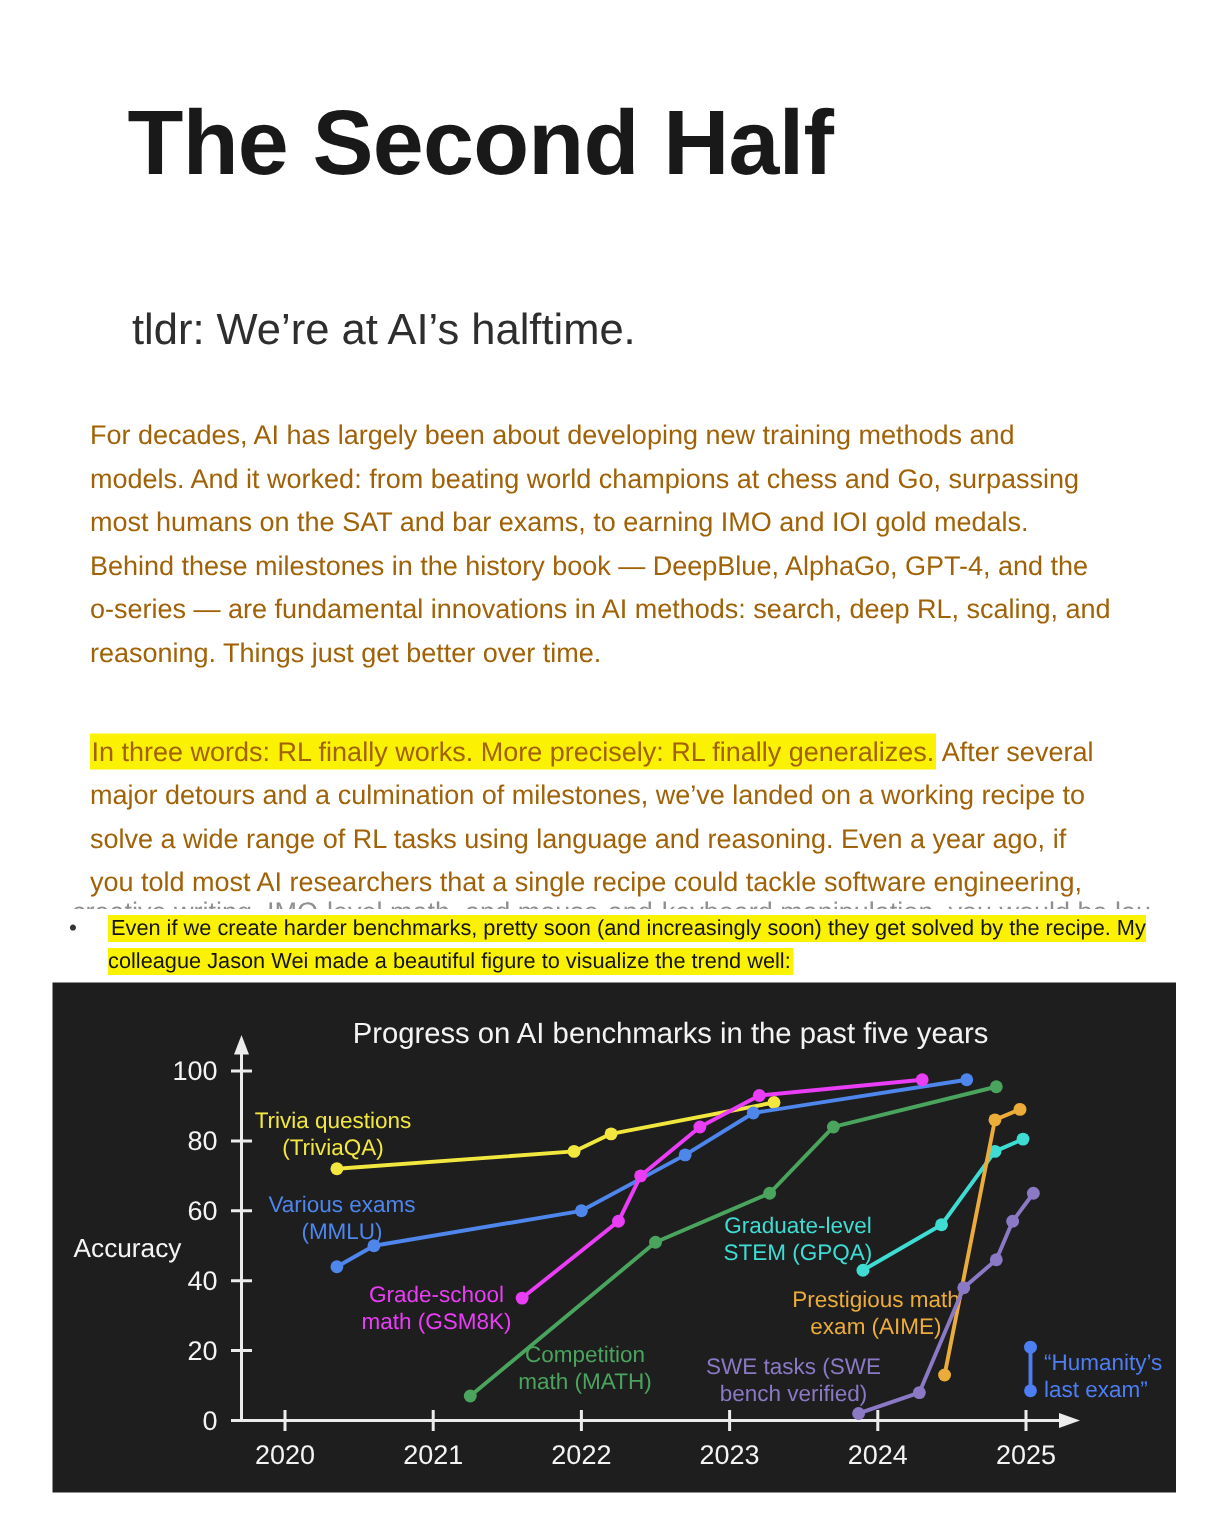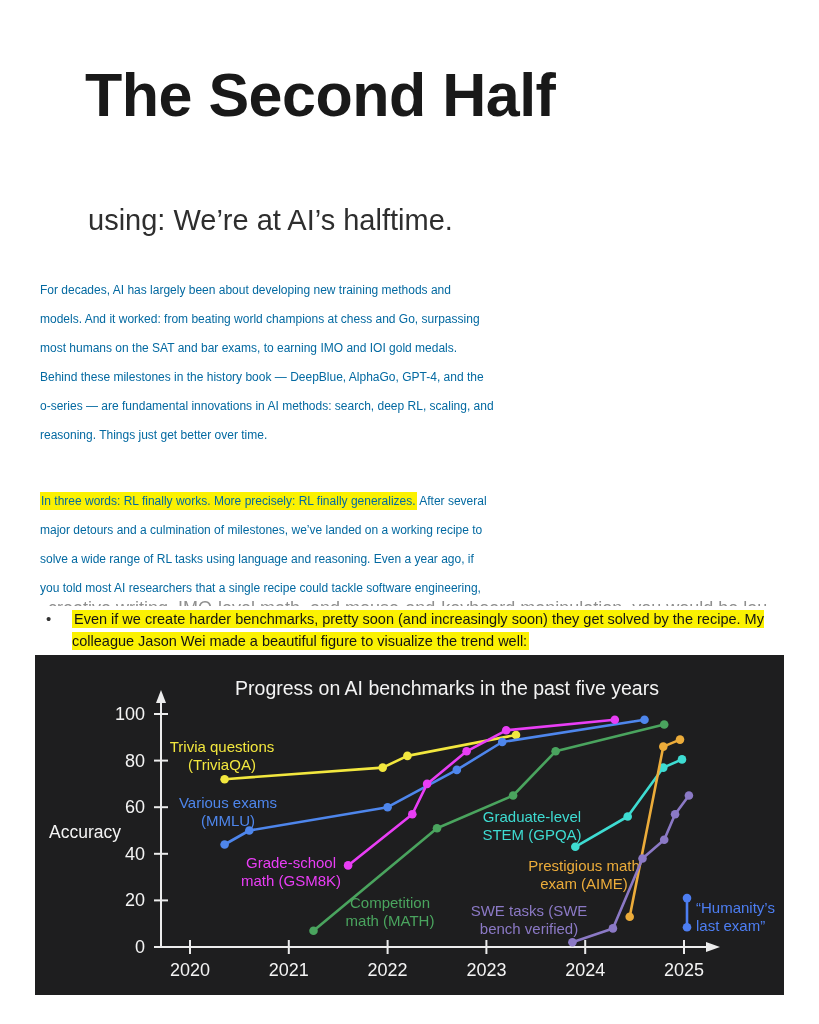--- a/index.html
+++ b/index.html
@@ -2,22 +2,22 @@
 <html><head>
 <meta charset="utf-8">
 <style>
   html,body{margin:0;padding:0;background:#ffffff;}
   .page{position:relative;width:793px;height:1024px;background:#ffffff;overflow:hidden;
         font-family:"Liberation Sans",sans-serif;}
   h1.title{position:absolute;left:85px;top:60px;margin:0;font-size:61px;font-weight:bold;
         color:#191919;letter-spacing:-0.5px;}
   h2.subtitle{position:absolute;left:88px;top:204px;margin:0;font-size:29px;font-weight:400;
         color:#2e2e2e;}
-  p.body{position:absolute;left:40px;width:742px;margin:0;font-size:12px;line-height:29px;
-        color:#0369a1;white-space:pre-line;}
+  p.body{position:absolute;left:60px;width:742px;margin:0;font-size:18px;line-height:29px;
+        color:#a16207;white-space:pre-line;}
   .para1{top:276px;}
   .para2{top:455px;}
   .para3{top:487px;}
   .hl{background:#fbf102;padding:2px 1px;}
   .clipped-line{position:absolute;left:48px;top:599px;width:720px;height:7px;overflow:hidden;
         font-size:18px;line-height:19px;color:#8f8f8f;white-space:nowrap;}
   .footnote{position:absolute;left:45px;top:609px;width:740px;background:#ffffff;}
   .fn-bullet{position:absolute;left:1px;top:1px;font-size:15px;color:#333333;}
   .fn-text{margin-left:27px;font-size:14.5px;line-height:21.5px;color:#141414;white-space:pre-line;}
   .hl-fn{background:#fbf102;padding:1px 2px;}
@@ -25,21 +25,21 @@
         background:#1e1e1f;}
   svg text{font-family:"Liberation Sans",sans-serif;}
 </style>
 </head>
 <body>
 
 <div class="page">
 
   <h1 class="title">The Second Half</h1>
 
-  <h2 class="subtitle">using: We’re at AI’s halftime.</h2>
+  <h2 class="subtitle">tldr: We’re at AI’s halftime.</h2>
 
   <p class="body para1">For decades, AI has largely been about developing new training methods and
 models. And it worked: from beating world champions at chess and Go, surpassing
 most humans on the SAT and bar exams, to earning IMO and IOI gold medals.
 Behind these milestones in the history book — DeepBlue, AlphaGo, GPT-4, and the
 o-series — are fundamental innovations in AI methods: search, deep RL, scaling, and
 reasoning. Things just get better over time.</p>
 
 
   <p class="body para3"><span class="hl">In three words: RL finally works. More precisely: RL finally generalizes.</span><span> After several

